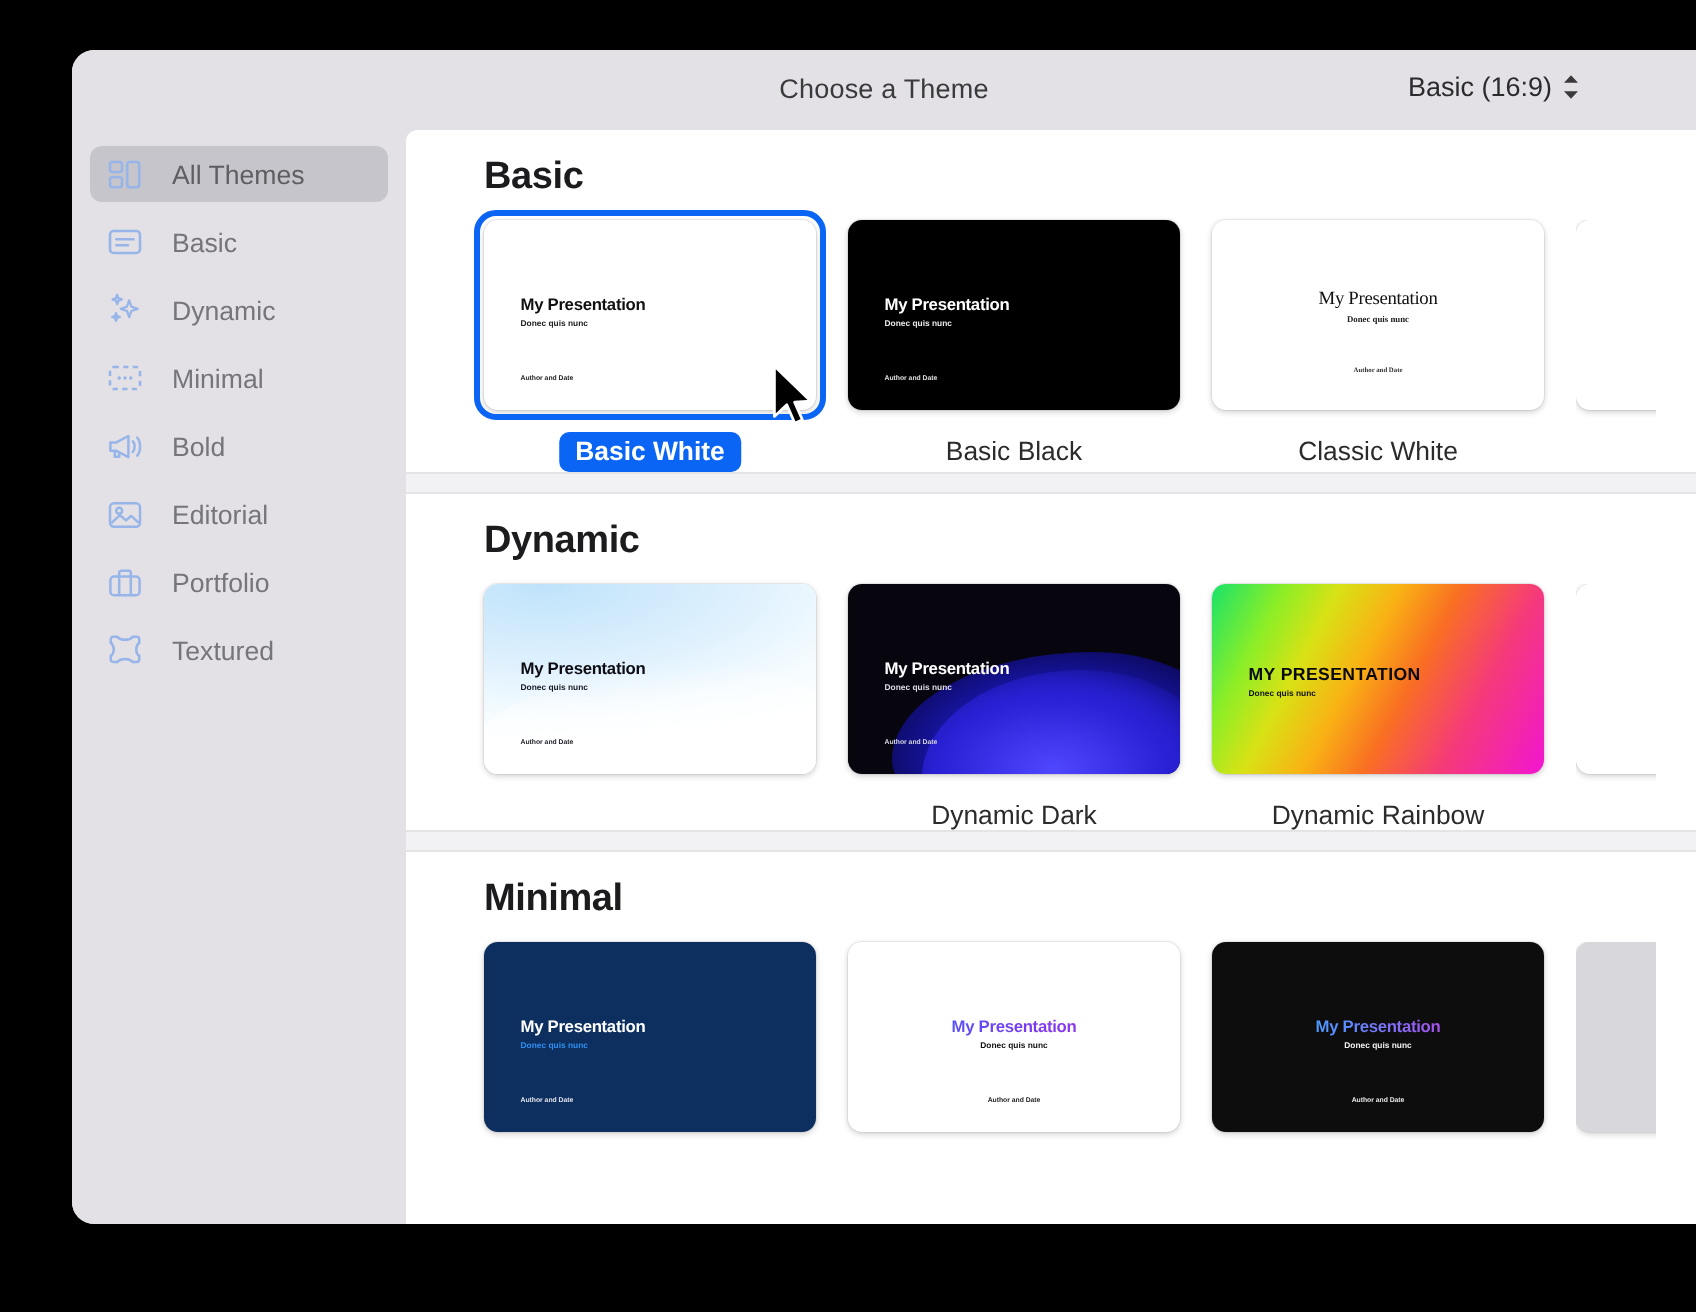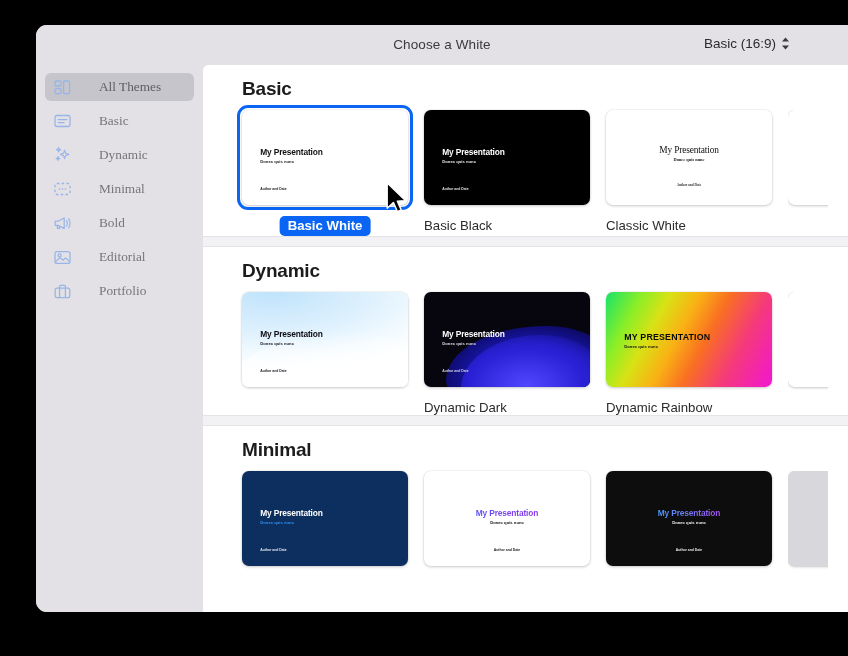--- a/index.html
+++ b/index.html
@@ -59,27 +59,26 @@
 
   
   #sidebar {
     width: 167px;
     flex: 0 0 167px;
     background: #e3e1e6;
     padding: 8px 9px 0 9px;
   }
   .side-item {
     display: flex; align-items: center;
-    gap: 27px;
+    gap: 14px;
     height: 28px;
     padding: 12px 8px;
     border-radius: 6px;
     margin-bottom: 6px;
     cursor: default;
-    font-family: Liberation Serif, serif;
   }
   .side-item.active { background: #c6c5cb; }
   .side-item .side-icon {
     width: 19px; height: 19px;
     flex: 0 0 19px;
     display: flex; align-items: center; justify-content: center;
     color: #97b5e8;
   }
   .side-item .side-icon svg { display: block; }
   .side-item .side-label {
@@ -140,20 +139,21 @@
   .card-wrap.selected .thumb-frame {
     position: absolute;
     left: -5px; top: -5px;
     width: 176px; height: 105px;
     border: 3px solid #0a65f5;
     border-radius: 11px;
     pointer-events: none;
   }
   .card-label {
     margin-top: 13px;
+    text-align: center;
     font-size: 13.2px;
     color: #2b2b2d;
   }
   .card-wrap.selected .card-label {
     display: inline-block;
     background: #0a65f5;
     color: #ffffff;
     font-weight: bold;
     border-radius: 5px;
     padding: 2px 8px 3px;
@@ -309,21 +309,21 @@
     pointer-events: none;
     z-index: 50;
   }
 </style>
 </head>
 <body>
 
 <div id="window">
 
   <div id="titlebar">
-    <div id="title">Choose a White</div>
+    <div id="title">Choose a Theme</div>
     <div id="aspect-control">
       <span>Basic (16:9)</span>
       <span class="stepper-glyph">
         <svg width="9" height="13" viewBox="0 0 9 13">
           <path d="M4.5 0.6 L8 4.4 L1 4.4 Z" fill="currentColor"></path>
           <path d="M4.5 12.4 L8 8.6 L1 8.6 Z" fill="currentColor"></path>
         </svg>
       </span>
     </div>
   </div>
@@ -405,20 +405,35 @@
           <svg width="17" height="15" viewBox="0 0 17 15" fill="none" stroke="currentColor" stroke-width="1.25" stroke-linejoin="round">
             <rect x="1.2" y="4.2" width="14.6" height="9.4" rx="1.9"></rect>
             <path d="M5.6 4.2 V2.4 C5.6 1.8 6.0 1.4 6.6 1.4 H10.4 C11.0 1.4 11.4 1.8 11.4 2.4 V4.2"></path>
             <path d="M5.6 4.6 V13.2 M11.4 4.6 V13.2"></path>
           </svg>
         </span>
         <span class="side-label">Portfolio</span>
       </div>
 
 
+      <div class="side-item">
+        <span class="side-icon">
+          <svg width="17" height="16" viewBox="0 0 17 16" fill="none" stroke="currentColor" stroke-width="1.25" stroke-linecap="round" stroke-linejoin="round">
+            <path d="M1.4 4.4 V2.6 C1.4 1.9 1.9 1.4 2.6 1.4 H4.6"></path>
+            <path d="M12.4 1.4 H14.4 C15.1 1.4 15.6 1.9 15.6 2.6 V4.4"></path>
+            <path d="M15.6 11.0 V12.8 C15.6 13.5 15.1 14.0 14.4 14.0 H12.4"></path>
+            <path d="M4.6 14.0 H2.6 C1.9 14.0 1.4 13.5 1.4 12.8 V11.0"></path>
+            <path d="M4.6 1.4 C6.4 3.4 10.6 3.4 12.4 1.4"></path>
+            <path d="M15.6 4.4 C13.6 6.2 13.6 9.2 15.6 11.0"></path>
+            <path d="M12.4 14.0 C10.6 12.0 6.4 12.0 4.6 14.0"></path>
+            <path d="M1.4 11.0 C3.4 9.2 3.4 6.2 1.4 4.4"></path>
+          </svg>
+        </span>
+        <span class="side-label">Textured</span>
+      </div>
     </div>
 
     <div id="content">
       <div id="scroll">
 
         <div class="section">
           <div class="section-title">Basic</div>
           <div class="row">
 
             <div class="card-wrap selected">

